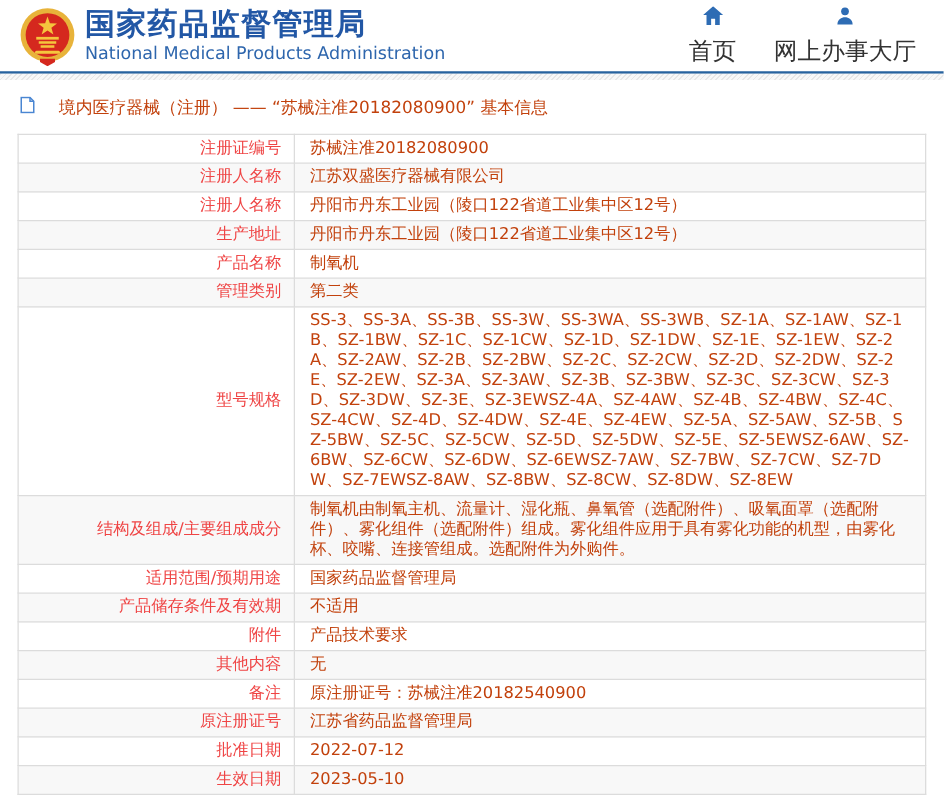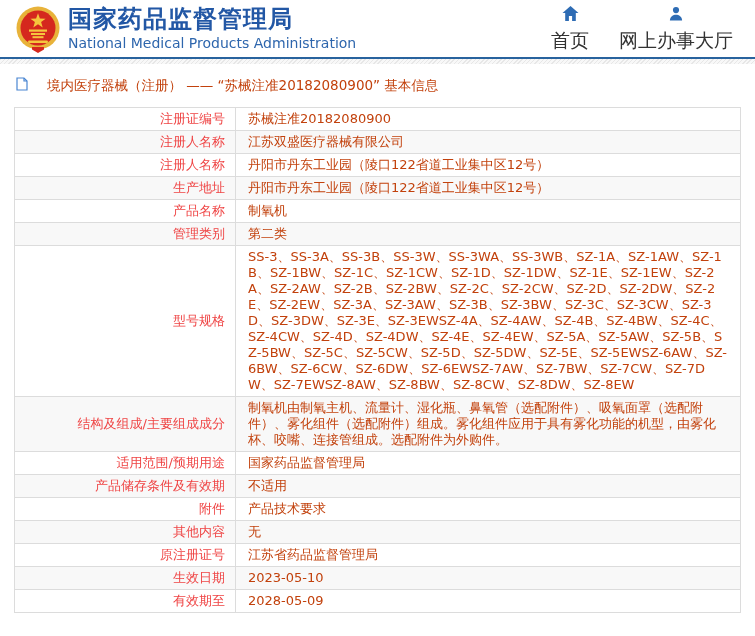--- a/index.html
+++ b/index.html
@@ -202,24 +202,32 @@
     </tr>
     <tr>
       <th>附件</th>
       <td>产品技术要求</td>
     </tr>
     <tr>
       <th>其他内容</th>
       <td>无</td>
     </tr>
     <tr>
+      <th>备注</th>
+      <td>原注册证号：苏械注准20182540900</td>
+    </tr>
+    <tr>
       <th>原注册证号</th>
       <td>江苏省药品监督管理局</td>
     </tr>
     <tr>
+      <th>批准日期</th>
+      <td>2022-07-12</td>
+    </tr>
+    <tr>
       <th>生效日期</th>
       <td>2023-05-10</td>
     </tr>
     <tr>
       <th>有效期至</th>
       <td>2028-05-09</td>
     </tr>
 
   </tbody>
 </table>

